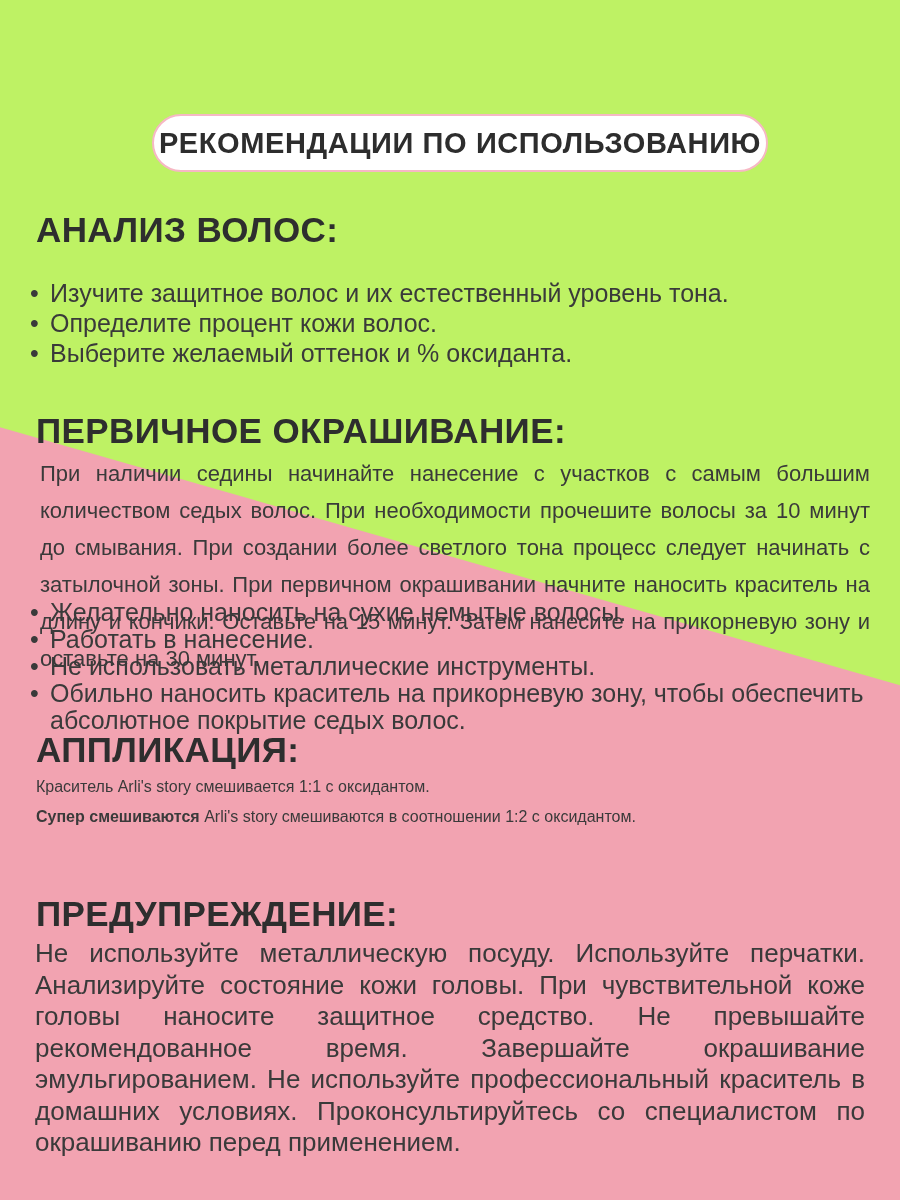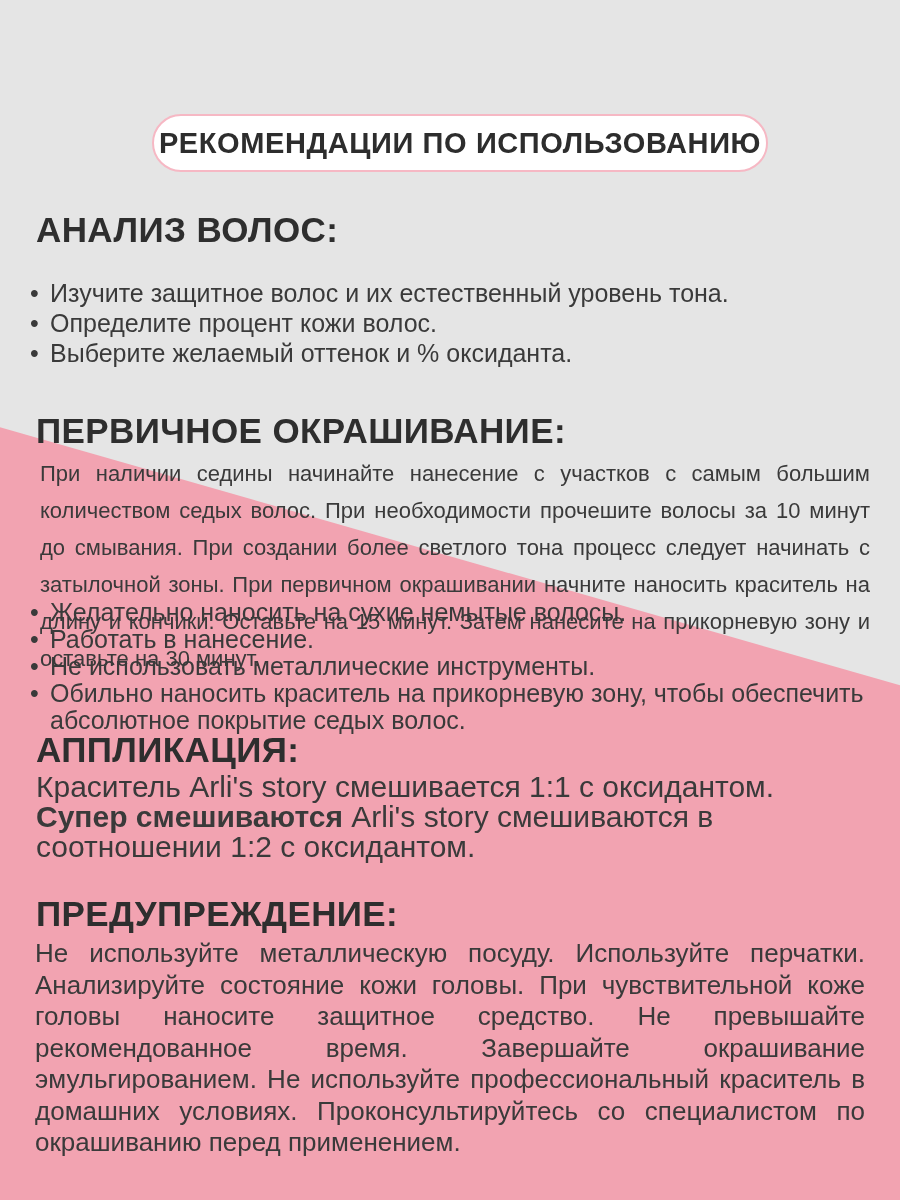--- a/index.html
+++ b/index.html
@@ -4,21 +4,21 @@
 <style>
   html,body{margin:0;padding:0;}
   body{
     width:900px;height:1200px;
     background:#ffffff;
     font-family:"Liberation Sans", sans-serif;
     position:relative;
     overflow:hidden;
     -webkit-font-smoothing:antialiased;
   }
-  .canvas{position:absolute;inset:0;width:900px;height:1200px;background:#e5e5e5;}
+  .canvas{position:absolute;inset:0;width:900px;height:1200px;background:#bef264;}
   
   .pink-wedge{
     position:absolute;left:0;top:0;width:900px;height:1200px;
     background:#F2A3B1;
     clip-path:polygon(0 35.6%, 100% 57.1%, 100% 100%, 0 100%);
   }
   .title-pill{
     position:absolute;left:152px;top:114px;width:616px;height:58px;
     border:2px solid #F6B8C4;border-radius:31px;
     display:flex;align-items:center;justify-content:center;
@@ -34,21 +34,21 @@
   .content{position:absolute;color:#3A3A3A;}
   .bullets{display:flex;flex-direction:column;}
   .bullet-row{display:flex;align-items:flex-start;}
   .bullet-mark{width:20px;flex:0 0 20px;text-align:left;}
   .para{
     text-align:justify;text-align-last:left;color:#3A3A3A;
   }
   #analysis-bullets{left:30px;top:278px;width:840px;font-size:25px;line-height:30px;}
   #primary-paragraph{left:40px;top:455px;width:830px;font-size:22px;line-height:37px;}
   #primary-bullets{left:30px;top:599px;width:850px;font-size:25px;line-height:27px;}
-  #application-lines{left:36px;top:772px;width:840px;font-size:30px;line-height:30px;}
+  #application-lines{left:36px;top:772px;width:840px;font-size:16px;line-height:30px;}
   #warning-paragraph{left:35px;top:938px;width:830px;font-size:26px;line-height:31.5px;}
   .bold-lead{font-weight:700;}
 </style>
 </head>
 <body>
 
 <div class="canvas">
 
   <div class="pink-wedge"></div>
 

